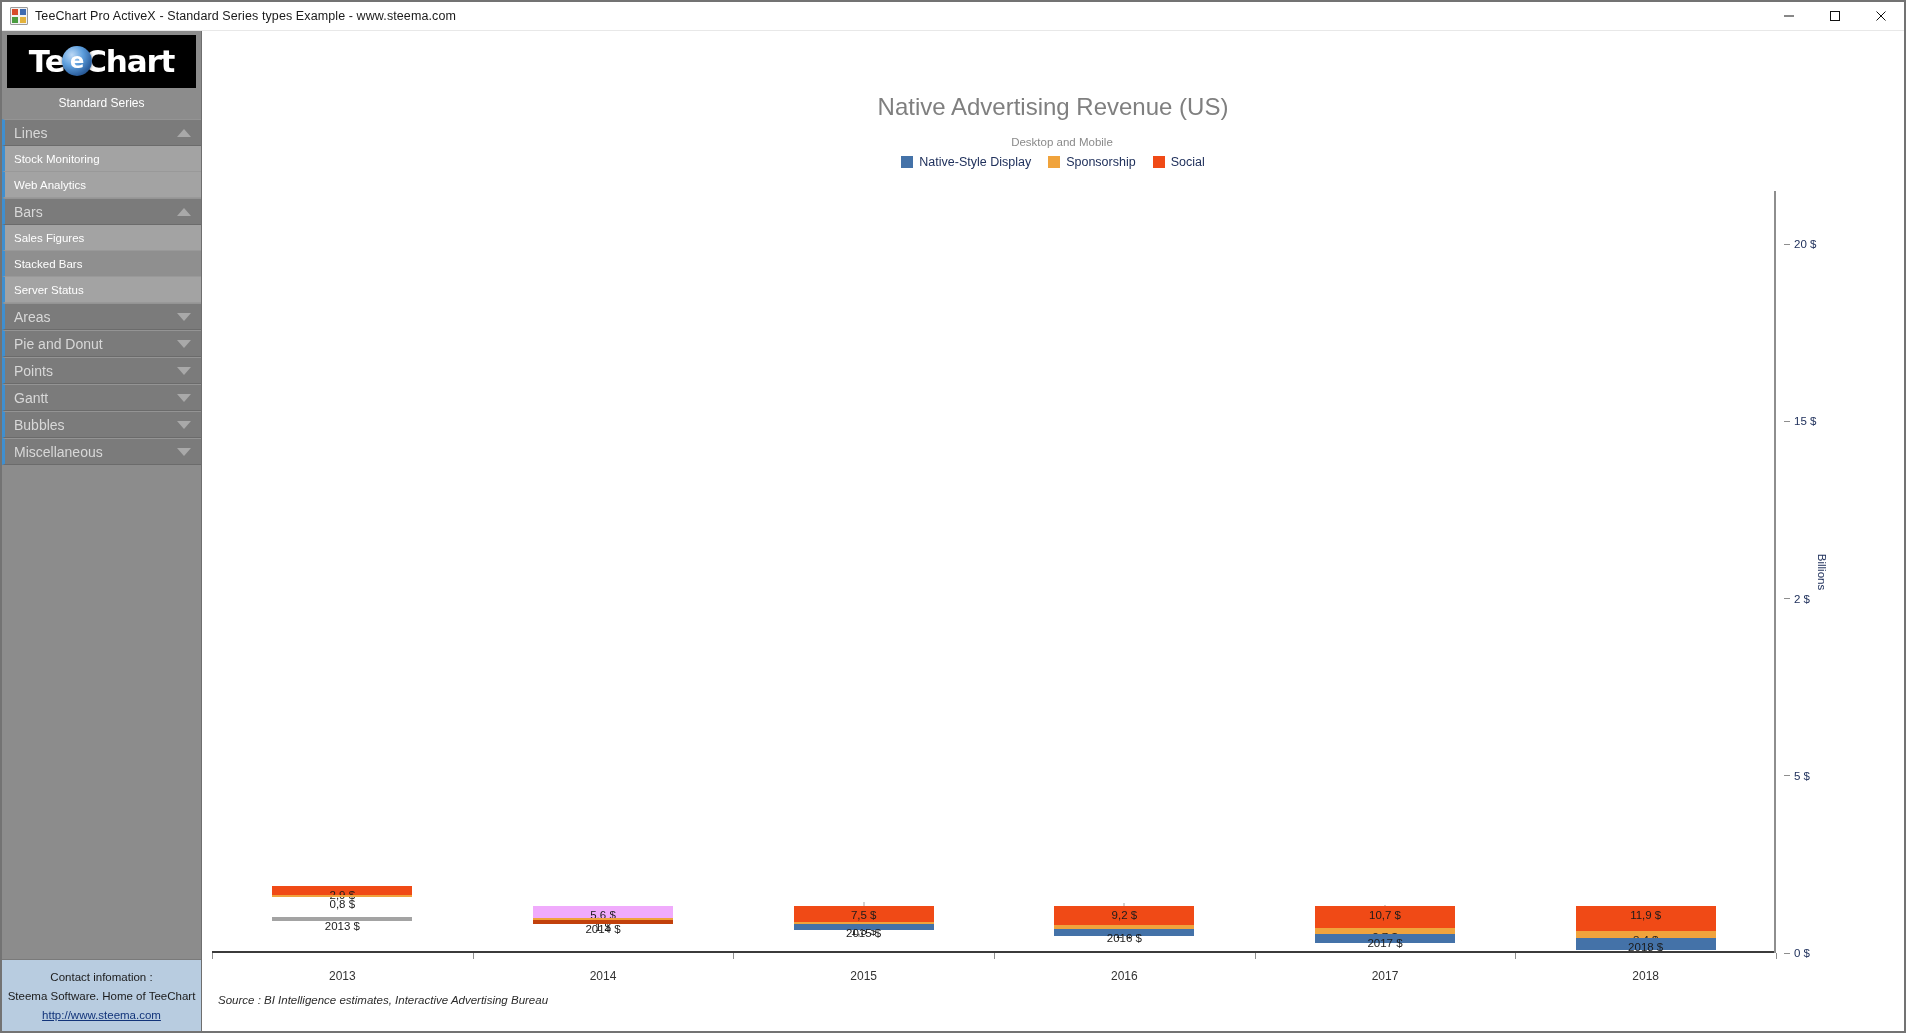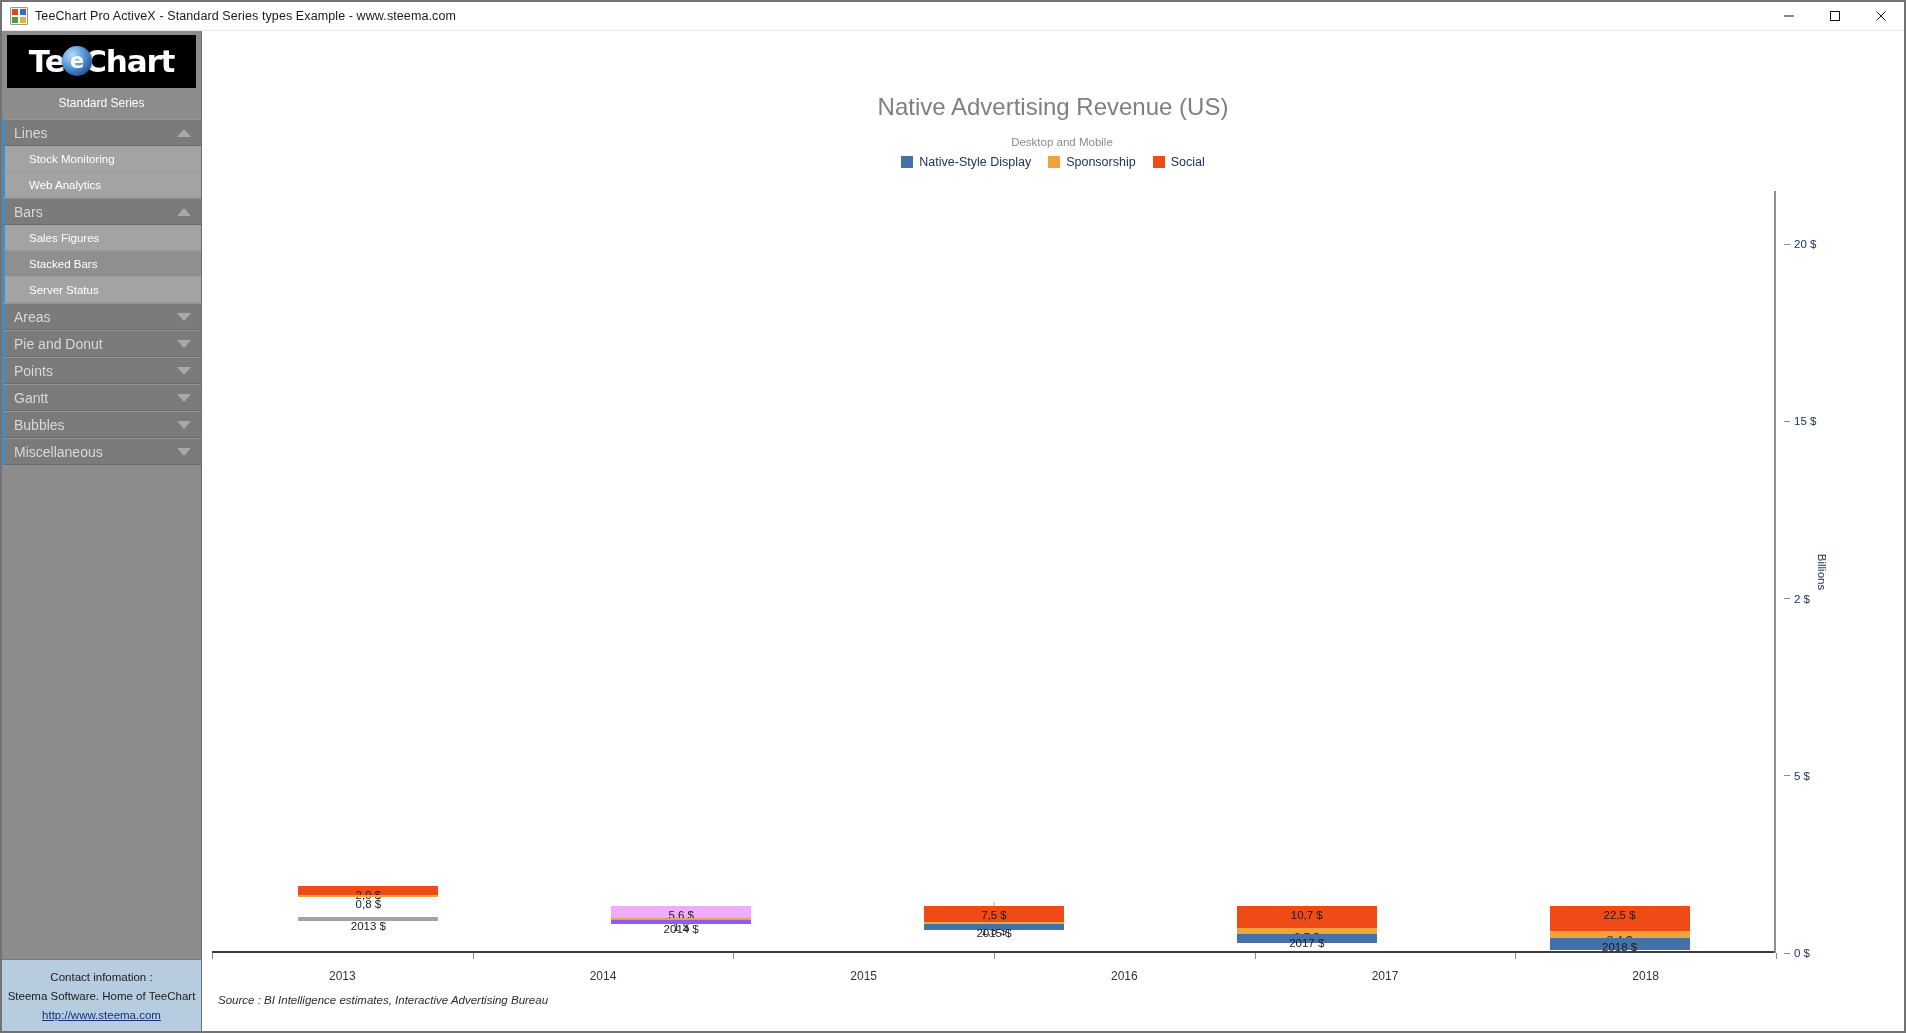--- a/index.html
+++ b/index.html
@@ -97,21 +97,21 @@
   }
   .nav-group .glabel { flex: 1 1 auto; }
   .nav-group .caret {
     width: 0; height: 0; flex: 0 0 auto;
     border-left: 7px solid transparent; border-right: 7px solid transparent;
   }
   .caret.up   { border-bottom: 8px solid #a9a9a9; }
   .caret.down { border-top: 8px solid #a9a9a9; }
   .nav-item {
     height: 26px; display: flex; align-items: center;
-    padding-left: 24px; font-size: 11.5px; color: #ffffff;
+    padding-left: 9px; font-size: 11.5px; color: #ffffff;
     background: #a3a3a3; border-left: 3px solid #3f8fd0;
     border-bottom: 1px solid #999;
     cursor: pointer;
   }
   .nav-item.selected { background: #8f8f8f; }
   .sidebar-fill { flex: 1 1 auto; background: #8c8c8c; }
   .contact {
     background: #b8cce0; border-top: 1px solid #7a7a7a;
     padding: 8px 4px 6px 4px; text-align: center;
     color: #1b1b1b; font-size: 11.5px; line-height: 1.65;
@@ -336,58 +336,72 @@
             </div>
             <div class="bar-slot">
               <div class="stack">
                 <div class="needle" style="top: 3.72093%;"></div>
                 <div class="seg" style="background: #f0abfc; height: 26.0465%;">
                   <span class="seg-label">5,6 $</span>
                 </div>
                 <div class="seg" style="background: rgb(240, 163, 60); height: 4.65116%;">
                   <span class="seg-label">1 $</span>
                 </div>
-                <div class="seg" style="background: #8b5cf6; height: 10.2326%;">
+                <div class="seg" style="background: #c2410c; height: 10.2326%;">
                   <span class="seg-label">2014 $</span>
                 </div>
               </div>
             </div>
             <div class="bar-slot">
               <div class="stack">
                 <div class="needle" style="height: 8.83721%; top: -8.83721%;"></div>
                 <div class="seg" style="background: rgb(240, 74, 22); height: 34.8837%;">
                   <span class="seg-label">7,5 $</span>
                 </div>
                 <div class="seg" style="background: rgb(240, 163, 60); height: 6.04651%;">
                   <span class="seg-label">1,3 $</span>
                 </div>
                 <div class="seg" style="background: rgb(68, 114, 168); height: 13.0233%;">
                   <span class="seg-label">2015 $</span>
                 </div>
               </div>
             </div>
             <div class="bar-slot">
               <div class="stack">
+                <div class="needle" style="height: 6.97674%; top: -6.97674%;"></div>
+                <div class="seg" style="background: rgb(240, 74, 22); height: 42.7907%;">
+                  <span class="seg-label">9,2 $</span>
+                </div>
+                <div class="seg" style="background: rgb(240, 163, 60); height: 9.30233%;">
+                  <span class="seg-label">2 $</span>
+                </div>
+                <div class="seg" style="background: rgb(68, 114, 168); height: 15.3488%;">
+                  <span class="seg-label">2016 $</span>
+                </div>
+              </div>
+            </div>
+            <div class="bar-slot">
+              <div class="stack">
                 <div class="needle" style="height: 3.25581%; top: -3.25581%;"></div>
                 <div class="seg" style="background: rgb(240, 74, 22); height: 49.7674%;">
                   <span class="seg-label">10,7 $</span>
                 </div>
                 <div class="seg" style="background: rgb(240, 163, 60); height: 12.5581%;">
                   <span class="seg-label">2,7 $</span>
                 </div>
                 <div class="seg" style="background: rgb(68, 114, 168); height: 20.4651%;">
                   <span class="seg-label">2017 $</span>
                 </div>
               </div>
             </div>
             <div class="bar-slot">
               <div class="stack">
                 <div class="needle" style="height: 0.465116%; top: -0.465116%;"></div>
                 <div class="seg" style="background: rgb(240, 74, 22); height: 55.3488%;">
-                  <span class="seg-label">22,5 $</span>
+                  <span class="seg-label">11,9 $</span>
                 </div>
                 <div class="seg" style="background: rgb(240, 163, 60); height: 15.814%;">
                   <span class="seg-label">3,4 $</span>
                 </div>
                 <div class="seg" style="background: rgb(68, 114, 168); height: 26.0465%;">
                   <span class="seg-label">2018 $</span>
                 </div>
               </div>
             </div>
           </div>

